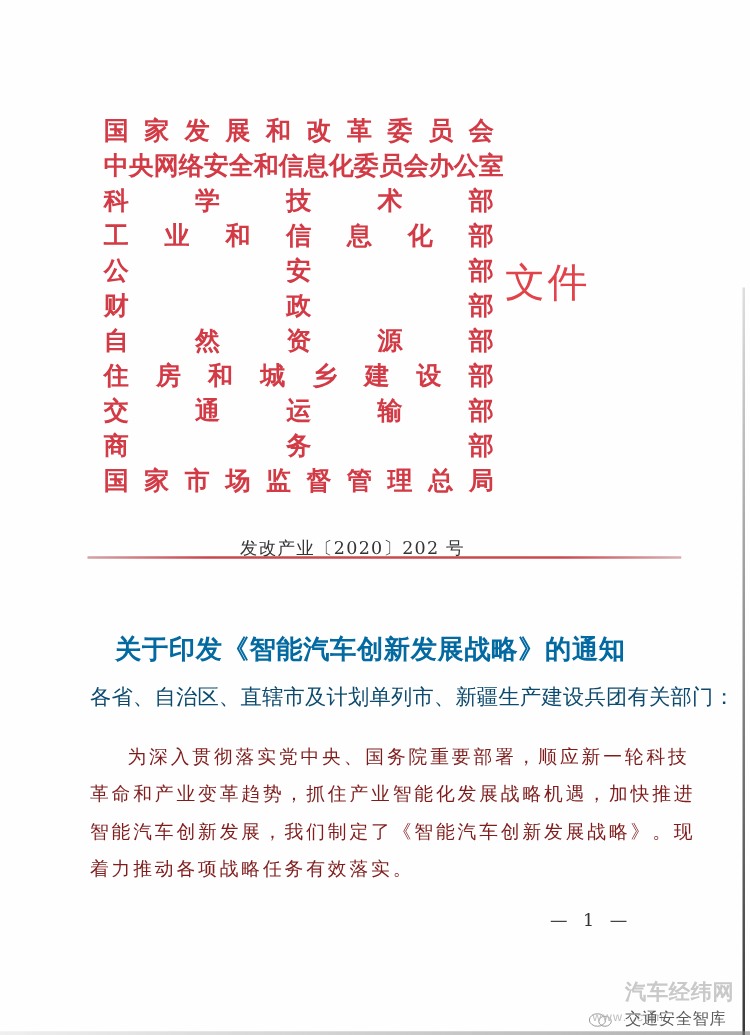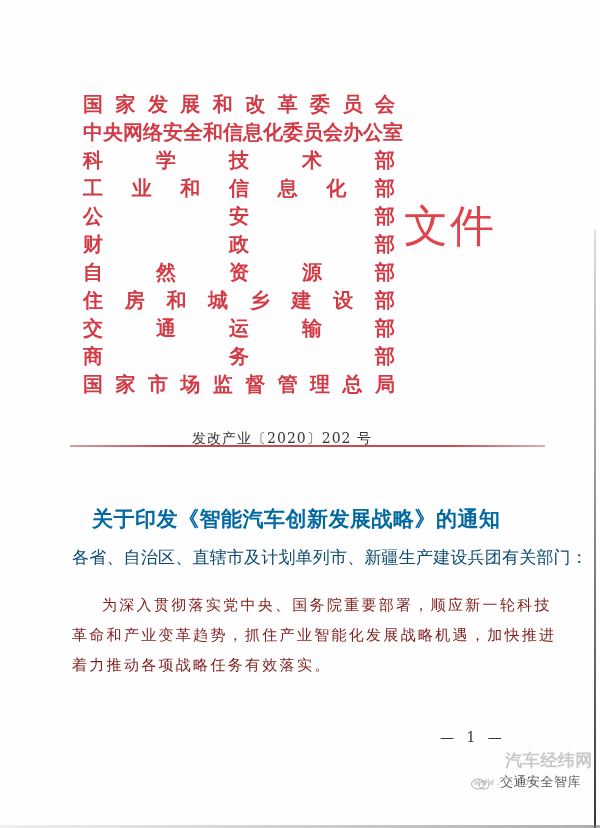--- a/index.html
+++ b/index.html
@@ -56,21 +56,21 @@
     }
     .issuer-row span {
       display: inline-block;
       text-align: center;
     }
 
     .doc-word {
       position: absolute;
       left: 404px;
       top: 206px;
-      font-size: 44px;
+      font-size: 32px;
       line-height: 40px;
       color: #e0434a;
       font-weight: normal;
       letter-spacing: 2px;
     }
 
     .doc-number {
       position: absolute;
       left: 0;
       width: 564px;
@@ -137,24 +137,24 @@
       top: 729px;
       font-size: 14px;
       color: #333333;
       letter-spacing: 4px;
       white-space: nowrap;
     }
 
     .watermark {
       position: absolute;
       left: 500px;
-      top: 752px;
+      top: 784px;
       width: 98px;
-      text-align: center;
-      font-family: Liberation Mono, monospace;
+      text-align: left;
+      font-family: Liberation Sans, sans-serif;
     }
     .wm-site {
       font-size: 17px;
       font-weight: bold;
       color: #c9c9c9;
       letter-spacing: 0.5px;
       line-height: 20px;
     }
     .wm-account {
       position: absolute;
@@ -300,20 +300,21 @@
 
   <div class="red-rule"></div>
 
   <div class="notice-title">关于印发《智能汽车创新发展战略》的通知</div>
 
   <div class="salutation">各省、自治区、直辖市及计划单列市、新疆生产建设兵团有关部门：</div>
 
   <div class="body-text">
     <div class="body-line indent">为深入贯彻落实党中央、国务院重要部署，顺应新一轮科技</div>
     <div class="body-line">革命和产业变革趋势，抓住产业智能化发展战略机遇，加快推进</div>
+    <div class="body-line">智能汽车创新发展，我们制定了《智能汽车创新发展战略》。现</div>
     <div class="body-line">着力推动各项战略任务有效落实。</div>
   </div>
 
   <div class="page-number">— 1 —</div>
 
   <div class="watermark">
     <div class="wm-site">汽车经纬网</div>
     <div class="wm-account">
       <svg class="wechat-icon" viewBox="0 0 22 14">
         <ellipse cx="8" cy="7" rx="6.5" ry="5" fill="none" stroke="#9a9a9a" stroke-width="0.8"></ellipse>

